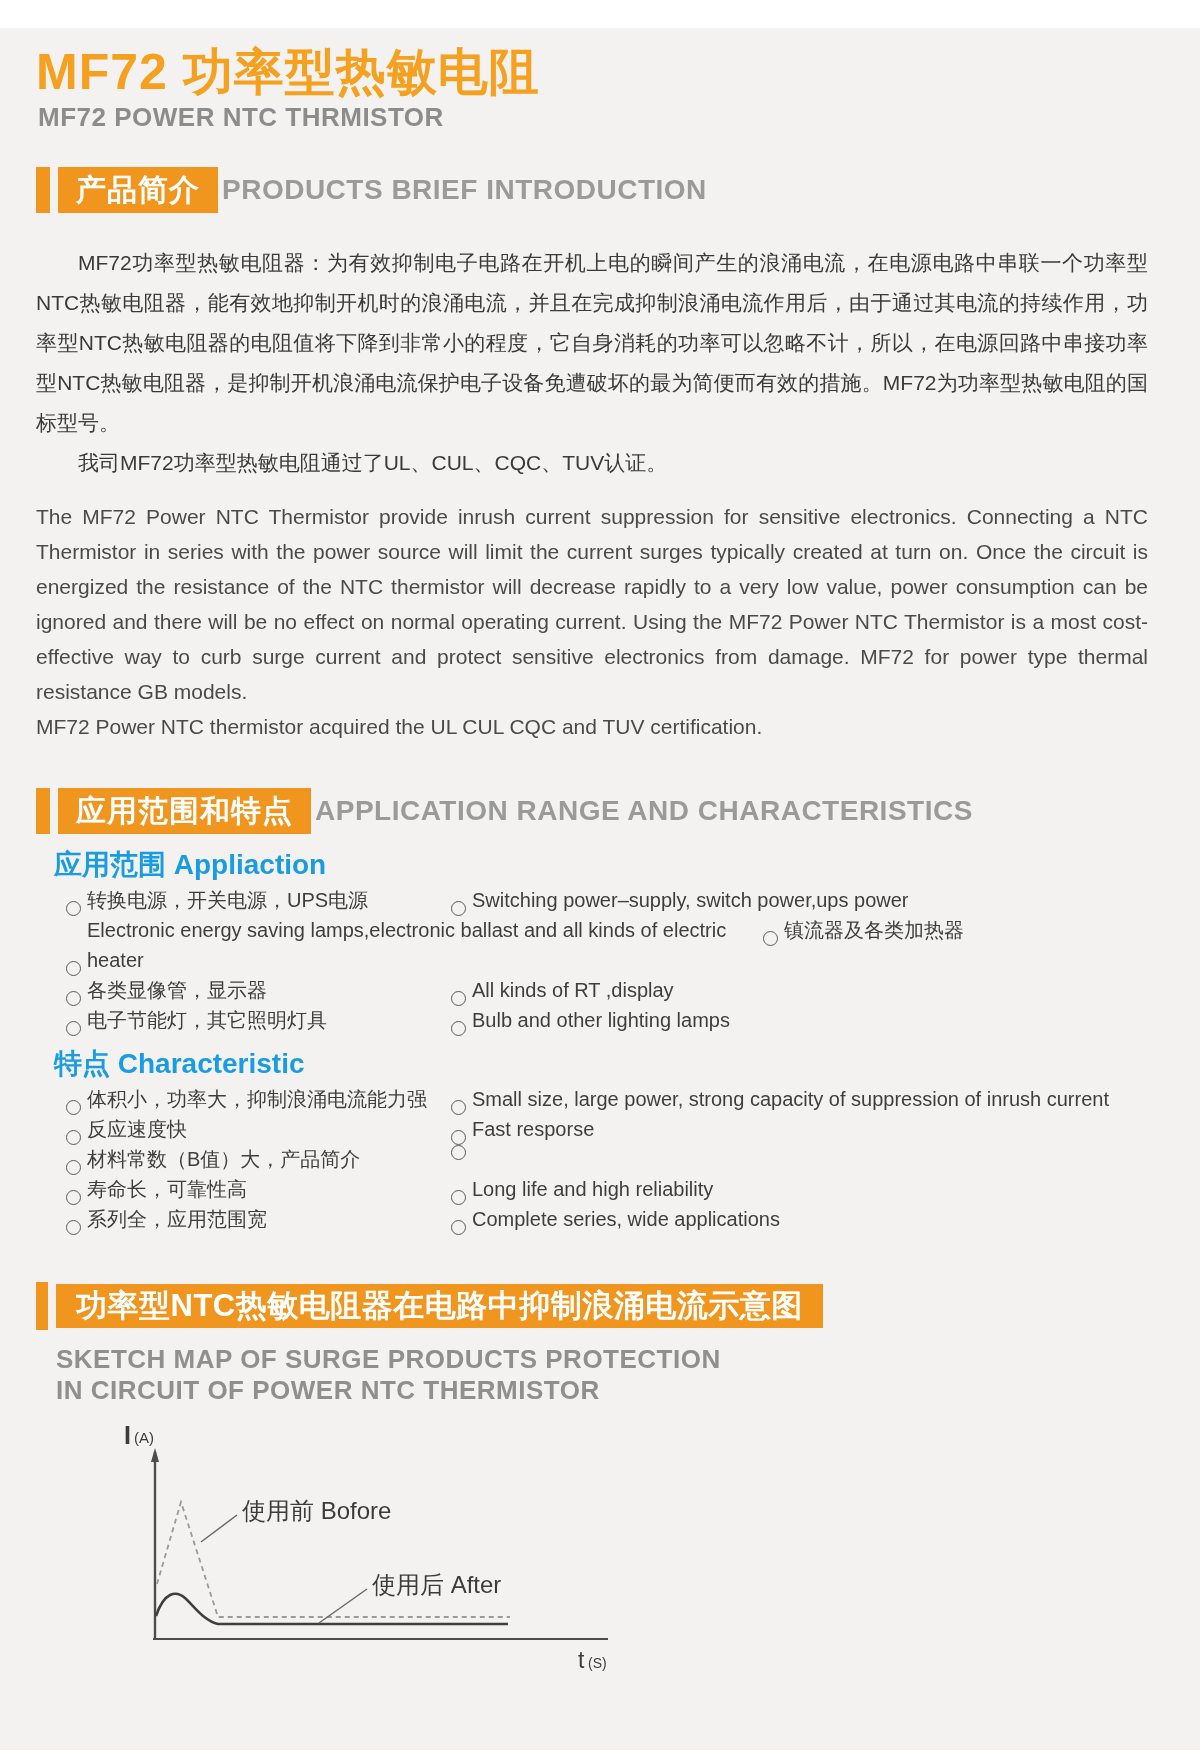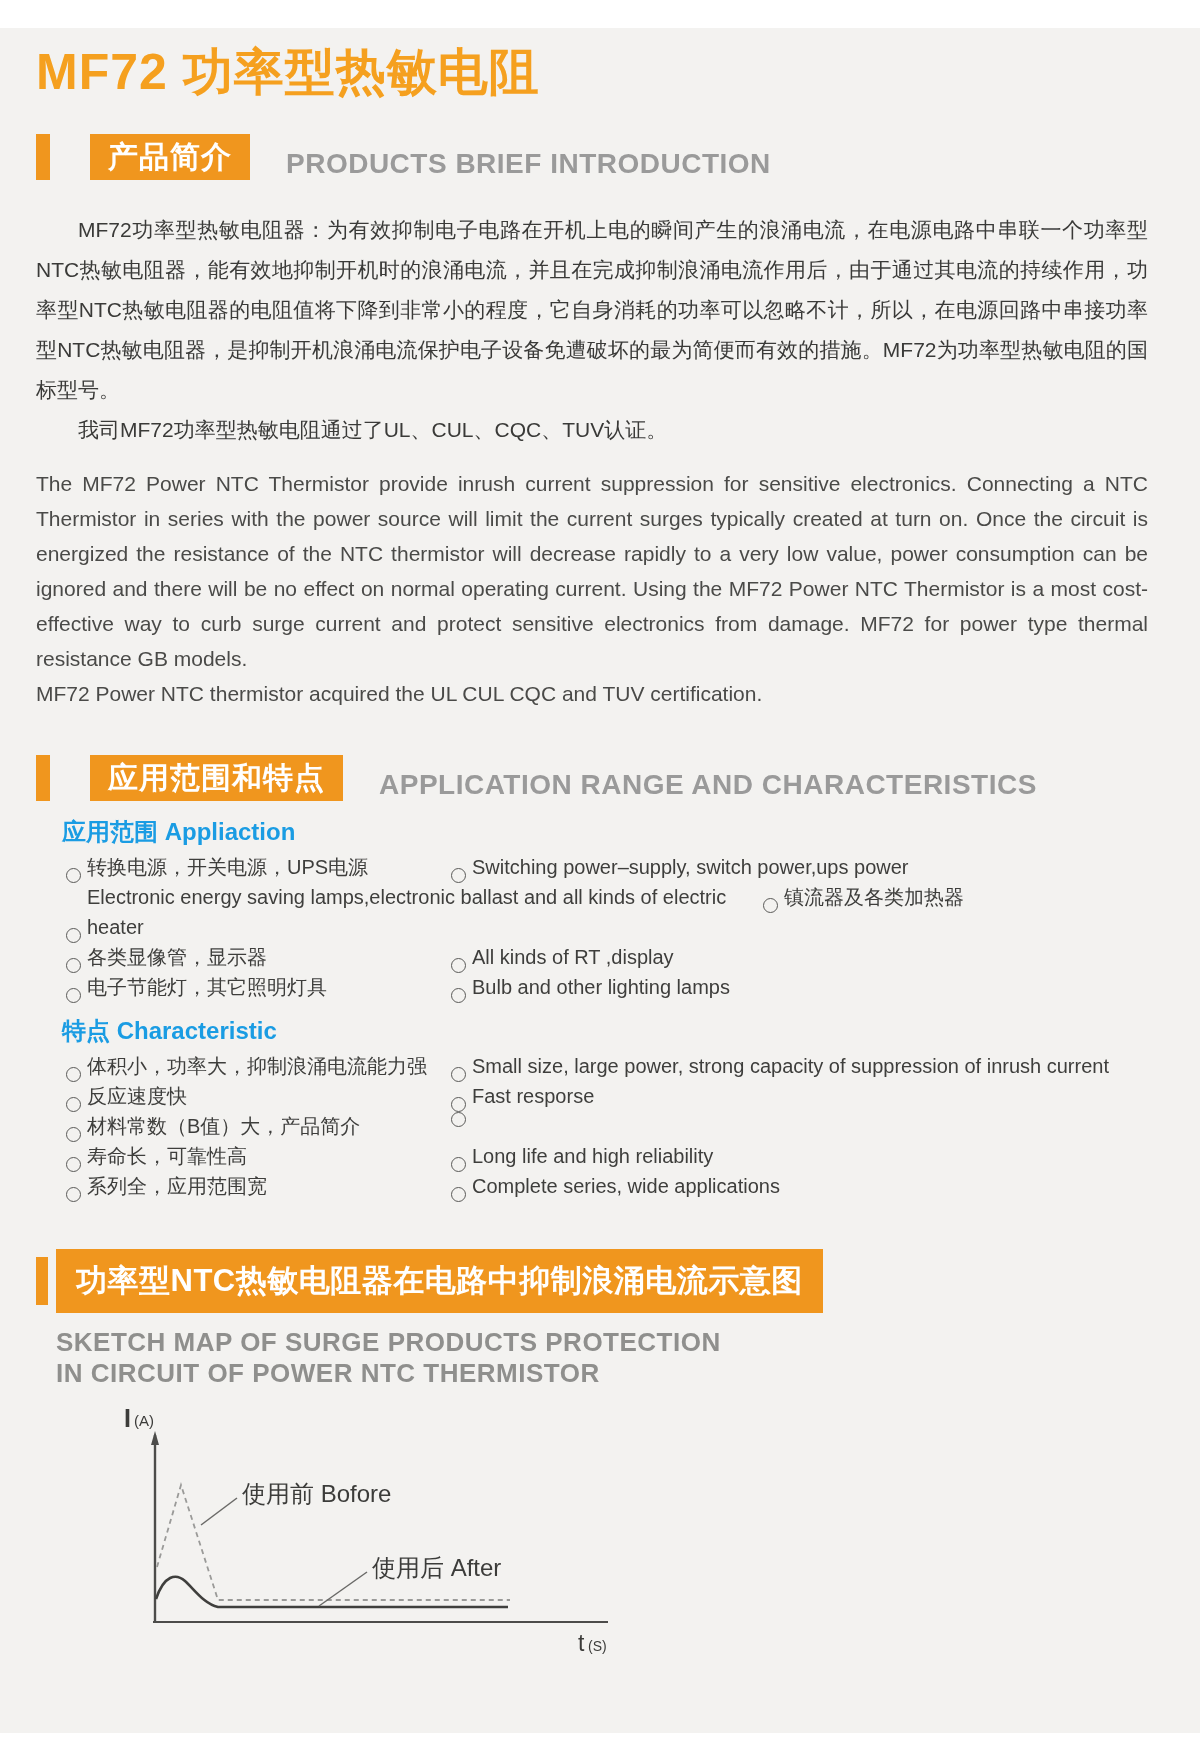--- a/index.html
+++ b/index.html
@@ -15,21 +15,21 @@
   
   .page-title{
     margin:0;font-size:50px;line-height:1.12;font-weight:bold;
     color:#f5a01f;letter-spacing:1px;
   }
   .page-subtitle{
     margin:2px 0 0 2px;font-size:26px;line-height:1.2;font-weight:bold;
     color:#8c8c8c;letter-spacing:0.5px;
   }
   
-  .section-header{display:flex;align-items:flex-end;margin-top:34px;gap:32px;}
+  .section-header{display:flex;align-items:center;margin-top:34px;}
   .accent-bar{width:14px;height:46px;background:#f0961e;flex:0 0 auto;}
   .tag-box{
     margin-left:8px;height:46px;background:#f0961e;display:flex;align-items:center;
     padding:0 18px;flex:0 0 auto;
   }
   .tag-box span{color:#ffffff;font-size:30px;font-weight:bold;letter-spacing:1px;}
   .tag-en{
     margin-left:4px;font-size:28px;font-weight:bold;color:#9a9a9a;letter-spacing:0.5px;
   }
   
@@ -37,36 +37,36 @@
     margin:30px 0 0 0;font-size:21px;line-height:40px;color:#3a3a38;
     text-align:justify;text-indent:2em;
   }
   .cn-cert{margin:0;font-size:21px;line-height:40px;color:#3a3a38;text-indent:2em;}
   .en-para{
     margin:16px 0 0 0;font-size:21px;line-height:35px;color:#4a4a48;text-align:justify;
   }
   .en-cert{margin:0;font-size:21px;line-height:35px;color:#4a4a48;}
   
   .blue-heading{
-    margin:16px 0 6px 26px;font-size:24px;line-height:29px;font-weight:bold;color:#1a9ce3;
+    margin:16px 0 6px 18px;font-size:28px;line-height:29px;font-weight:bold;color:#1a9ce3;
   }
   .list{margin:0;}
   .list-row{display:flex;padding-left:30px;align-items:flex-start;}
   .cell{display:flex;align-items:flex-end;font-size:20px;line-height:30px;color:#3e3e3c;}
   .cell-cn{width:385px;flex:0 0 auto;}
   .cell-en{flex:1;}
   .bullet{
     width:13px;height:13px;border:1.5px solid #5a5a58;border-radius:50%;
     flex:0 0 auto;margin-right:6px;position:relative;top:1px;display:inline-block;
   }
   
   .banner{display:flex;align-items:center;margin-top:48px;}
   .banner .accent-bar{width:12px;height:48px;}
   .banner-box{
-    margin-left:8px;height:64px;background:#f0961e;display:flex;align-items:center;
+    margin-left:8px;height:44px;background:#f0961e;display:flex;align-items:center;
     padding:0 20px;
   }
   .banner-box span{color:#ffffff;font-size:31px;font-weight:bold;letter-spacing:0.5px;}
   .sketch-heading{
     margin:14px 0 0 20px;font-size:26px;line-height:31px;font-weight:bold;
     color:#8f8f8d;letter-spacing:0.5px;
   }
   
   .chart-wrap{margin:10px 0 0 54px;}
   .axis{stroke:#4c4c4a;stroke-width:2.4;fill:none;}
@@ -74,20 +74,21 @@
   .curve-solid{stroke:#3f3f3d;stroke-width:2.6;fill:none;}
   .leader{stroke:#6a6a68;stroke-width:1.5;}
   .chart-label{fill:#3c3c3a;}
 </style>
 </head>
 <body>
 
 <div class="paper">
 
   <h1 class="page-title">MF72 功率型热敏电阻</h1>
+  <div class="page-subtitle">MF72 POWER NTC THRMISTOR</div>
 
   <div class="section-header">
     <div class="accent-bar"></div>
     <div class="tag-box">
       <span>产品简介</span>
     </div>
     <div class="tag-en">PRODUCTS BRIEF INTRODUCTION</div>
   </div>
 
   <p class="cn-para">MF72功率型热敏电阻器：为有效抑制电子电路在开机上电的瞬间产生的浪涌电流，在电源电路中串联一个功率型NTC热敏电阻器，能有效地抑制开机时的浪涌电流，并且在完成抑制浪涌电流作用后，由于通过其电流的持续作用，功率型NTC热敏电阻器的电阻值将下降到非常小的程度，它自身消耗的功率可以忽略不计，所以，在电源回路中串接功率型NTC热敏电阻器，是抑制开机浪涌电流保护电子设备免遭破坏的最为简便而有效的措施。MF72为功率型热敏电阻的国标型号。</p>

